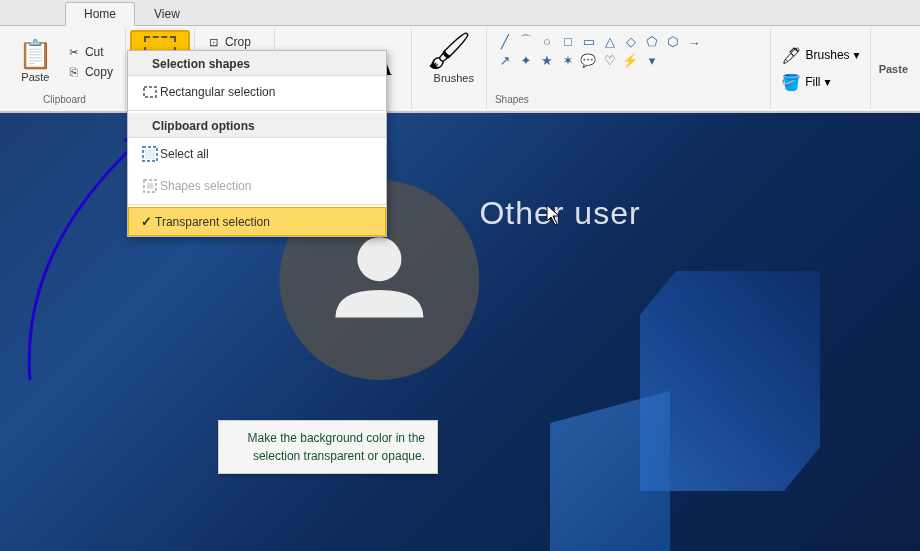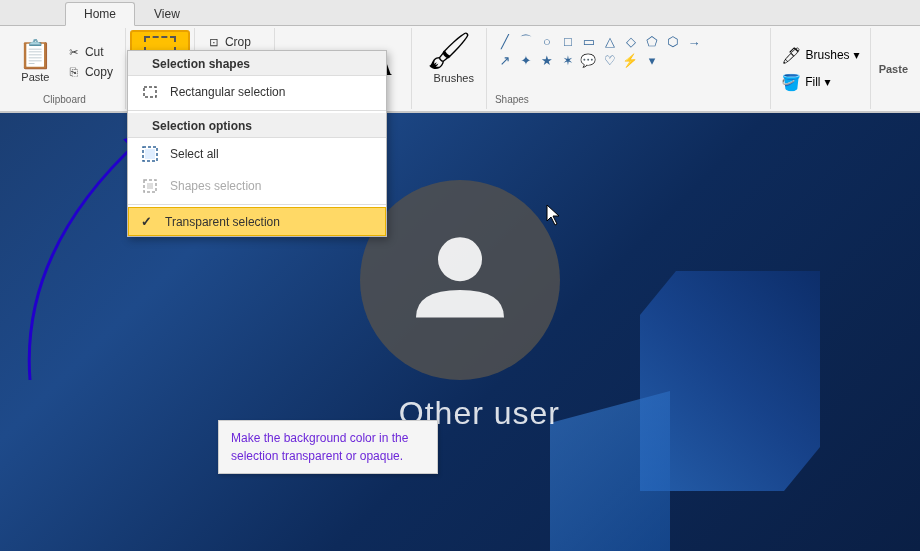--- a/index.html
+++ b/index.html
@@ -40,22 +40,21 @@
       opacity: 0.6;
     }
 
     
     .avatar-container {
       position: absolute;
       top: 180px;
       left: 50%;
       transform: translateX(-50%);
       display: flex;
-      flex-direction: column;
-      align-items: flex-end;
+      align-items: flex-start;
       z-index: 1;
     }
     .avatar-circle {
       width: 200px;
       height: 200px;
       background: rgba(80,80,80,0.85);
       border-radius: 50%;
       display: flex;
       align-items: center;
       justify-content: center;
@@ -329,21 +328,20 @@
       font-size: 12px;
       color: #333;
       font-weight: 600;
       background: #f0f0f0;
       border-bottom: 1px solid #ddd;
     }
 
     .menu-item {
       display: flex;
       align-items: center;
-      gap: 10px;
       padding: 6px 12px;
       cursor: pointer;
       font-size: 12px;
       color: #333;
     }
     .menu-item.highlighted {
       background: #ffd966;
       border: 1px solid #e8b000;
     }
     .menu-item.disabled {
@@ -376,24 +374,25 @@
     
     .tooltip {
       position: absolute;
       top: 420px;
       left: 218px;
       background: #f5f5f5;
       border: 1px solid #ccc;
       padding: 8px 12px;
       width: 220px;
       font-size: 12px;
-      color: #6d28d9;
+      color: #14532d;
       box-shadow: 1px 2px 4px rgba(0,0,0,0.2);
       z-index: 210;
       line-height: 1.5;
+      text-align: right;
     }
 
     
     .arrow-svg {
       position: absolute;
       top: 50px;
       left: 0px;
       width: 200px;
       height: 380px;
       z-index: 150;
@@ -546,21 +545,21 @@
       <svg viewBox="0 0 16 16" fill="none" stroke="#555" stroke-width="1.5" stroke-dasharray="3,2">
         <rect x="2" y="3" width="12" height="10"></rect>
       </svg>
     </div>
     <span>Rectangular selection</span>
   </div>
 
 
   <div class="menu-divider"></div>
 
-  <div class="menu-section-header">Selection options</div>
+  <div class="menu-section-header">Clipboard options</div>
 
   <div class="menu-item">
     <div class="menu-item-icon">
       <svg viewBox="0 0 16 16" fill="none" stroke="#336699" stroke-width="1.5" stroke-dasharray="3,2">
         <rect x="1" y="1" width="14" height="14"></rect>
         <rect x="3" y="3" width="10" height="10" fill="#e0eeff" stroke="none"></rect>
       </svg>
     </div>
     <span>Select all</span>
   </div>

